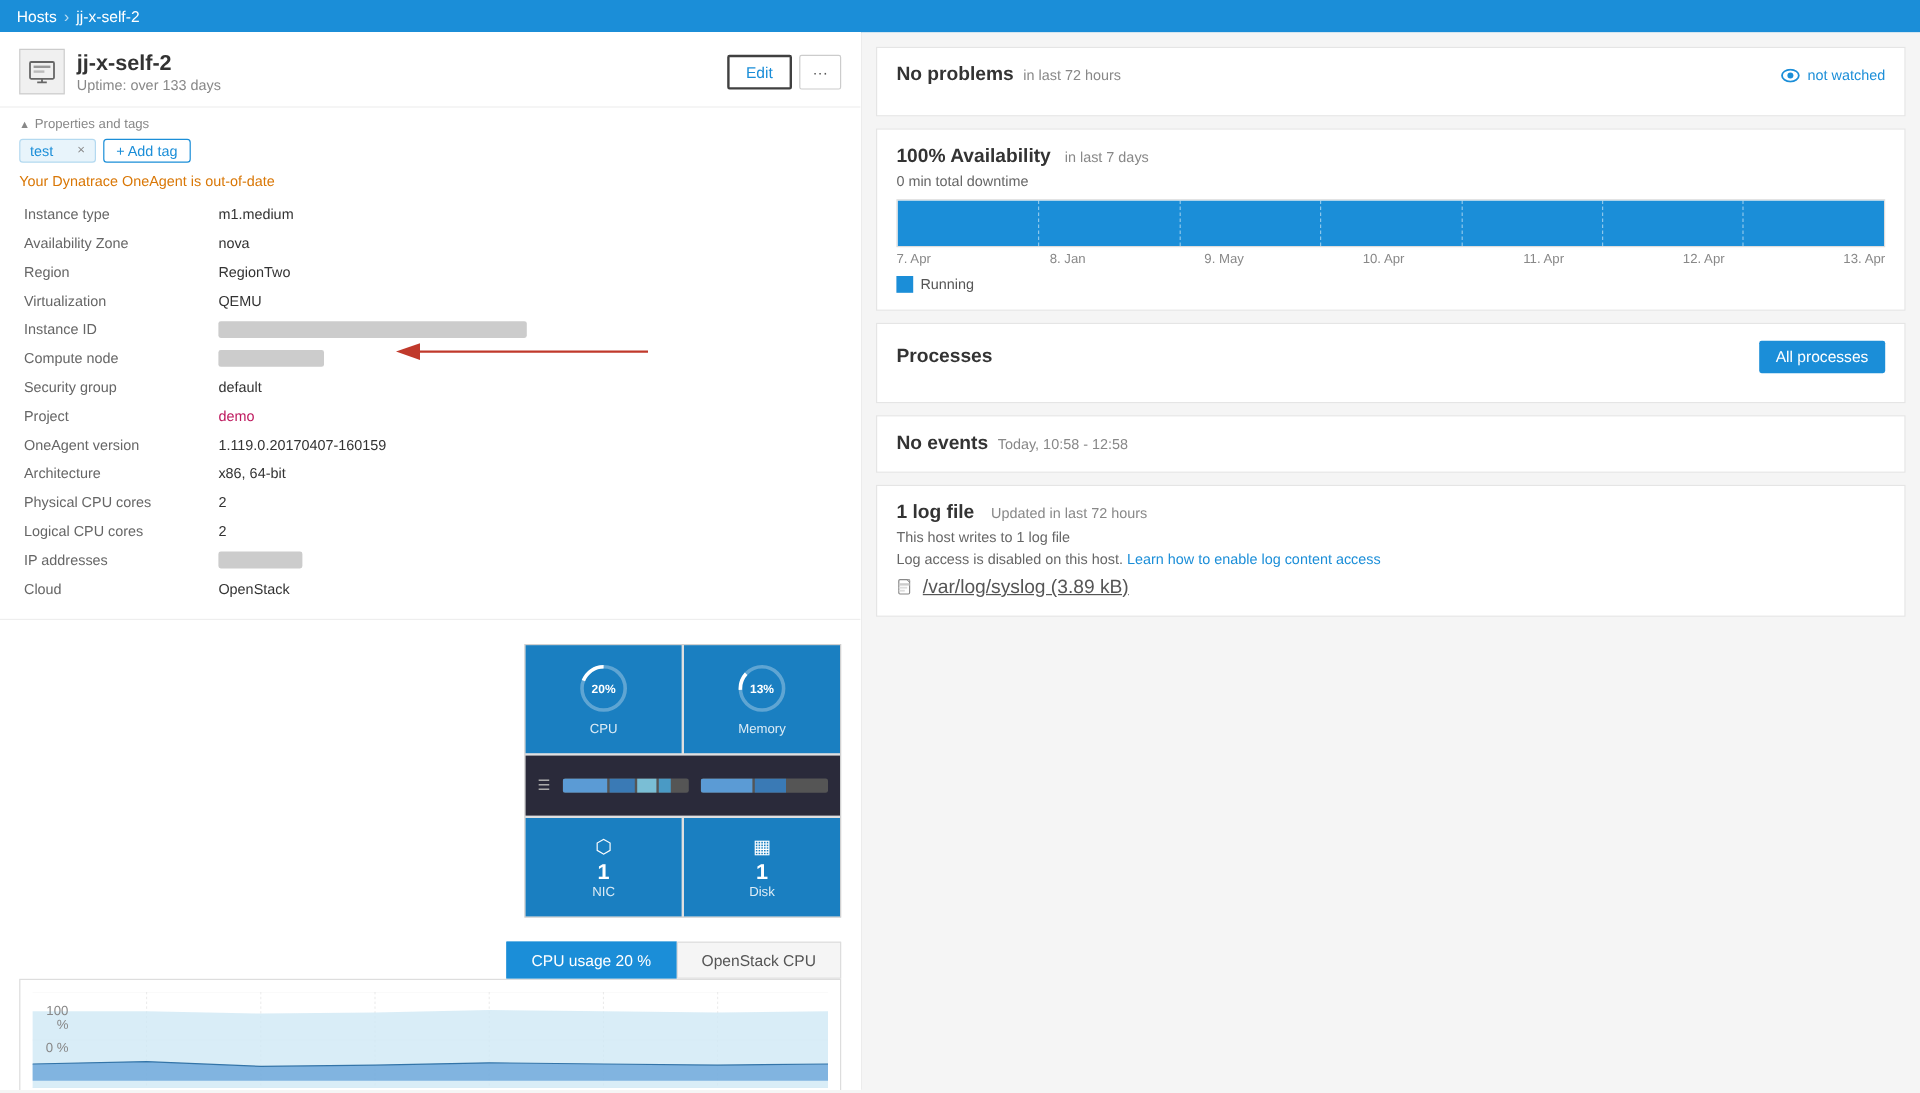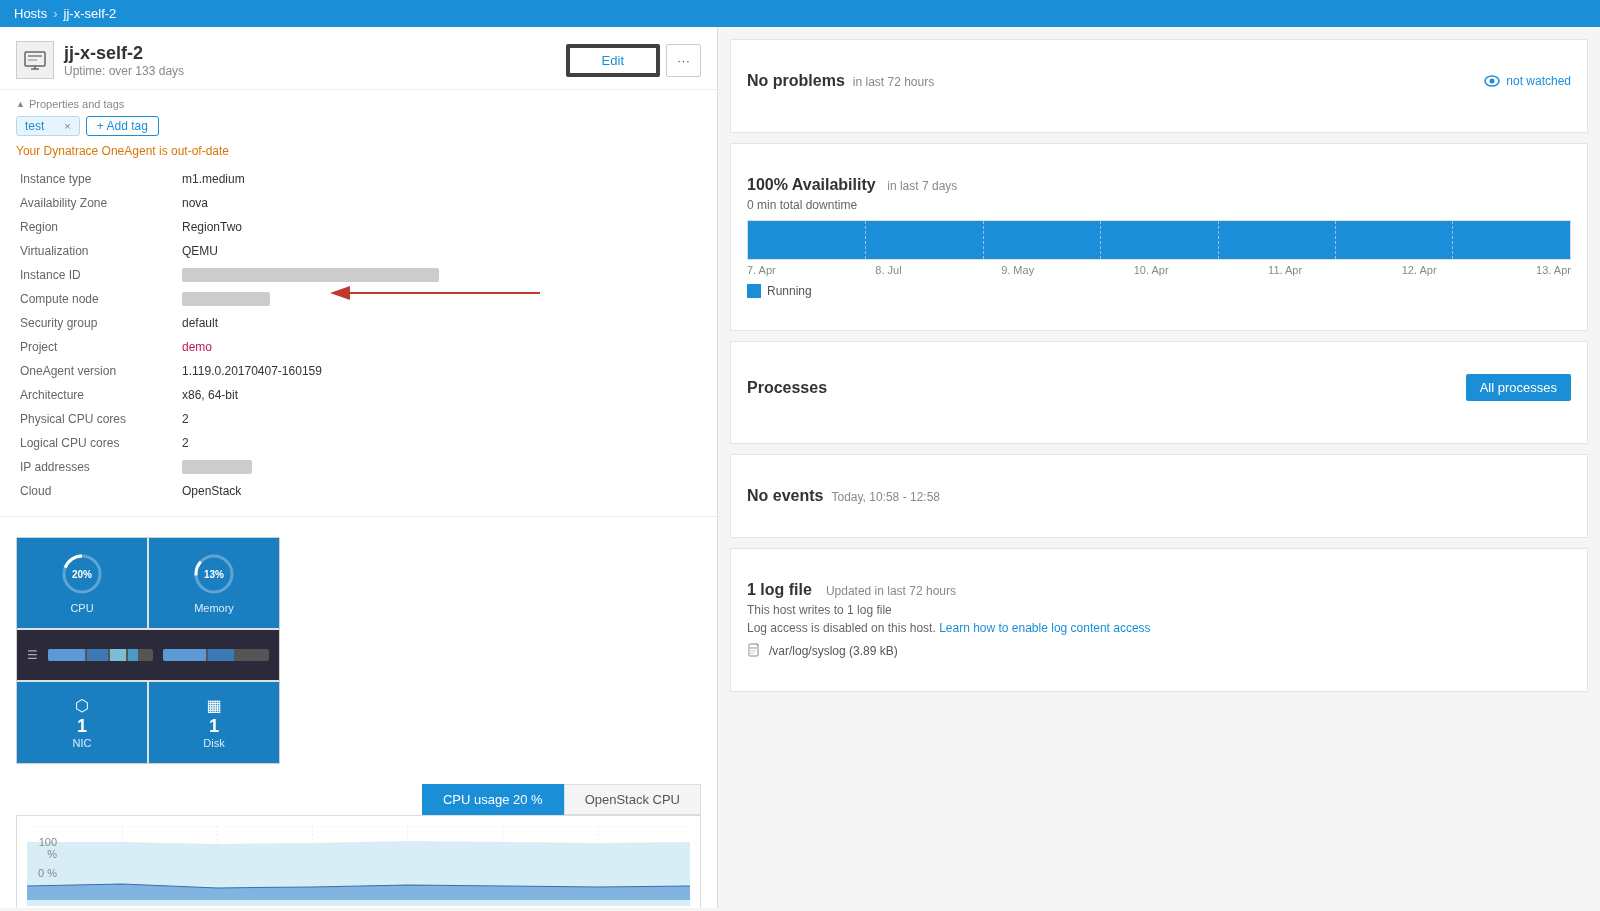--- a/index.html
+++ b/index.html
@@ -74,24 +74,24 @@
     }
     .host-uptime {
       font-size: 12px;
       color: #888;
     }
     .host-actions {
       display: flex;
       gap: 6px;
     }
     .btn-edit {
-      border: 4px solid #404040;
+      border: 2px solid #404040;
       color: #1b8ed8;
       background: white;
-      padding: 5px 32px;
+      padding: 5px 14px;
       cursor: pointer;
       font-size: 13px;
       border-radius: 2px;
     }
     .btn-more {
       border: 1px solid #ccc;
       background: white;
       color: #555;
       padding: 5px 10px;
       cursor: pointer;
@@ -178,21 +178,21 @@
     .prop-blurred {
       background: #ccc;
       color: transparent;
       border-radius: 2px;
       display: inline-block;
     }
 
     
     .resource-widgets {
       display: flex;
-      justify-content: flex-start;
+      justify-content: flex-end;
       padding: 20px 16px;
     }
     .widgets-grid {
       display: grid;
       grid-template-columns: repeat(2, 130px);
       grid-template-rows: auto auto auto;
       gap: 2px;
       background: #e0e0e0;
       border: 1px solid #d0d0d0;
     }
@@ -283,21 +283,21 @@
     }
     .chart-svg {
       width: 100%;
       height: 80px;
     }
 
     
     .rp-section {
       background: white;
       margin: 10px 12px;
-      padding: 32px 16px;
+      padding: 14px 16px;
       border: 1px solid #e5e5e5;
     }
     .rp-section:first-child { margin-top: 12px; }
 
     .rp-title {
       font-size: 16px;
       font-weight: 600;
       color: #333;
       display: inline;
     }
@@ -389,22 +389,23 @@
       gap: 6px;
       margin-bottom: 4px;
     }
     .log-sub { font-size: 12px; color: #666; margin-bottom: 4px; }
     .log-link { color: #1b8ed8; text-decoration: none; }
     .log-file-entry {
       display: flex;
       align-items: center;
       gap: 6px;
       color: #555;
-      font-size: 12px;
+      font-size: 16px;
       margin-top: 8px;
+      text-decoration: underline;
     }
   </style>
 </head>
 <body>
 
 <div class="breadcrumb">
   <a href="#">Hosts</a>
   <span class="breadcrumb-sep">›</span>
   <span class="breadcrumb-current">jj-x-self-2</span>
 </div>
@@ -627,21 +628,21 @@
         <div class="avail-bar-fill"></div>
         <div class="avail-bar-dashed" style="left:14.28%"></div>
         <div class="avail-bar-dashed" style="left:28.56%"></div>
         <div class="avail-bar-dashed" style="left:42.84%"></div>
         <div class="avail-bar-dashed" style="left:57.12%"></div>
         <div class="avail-bar-dashed" style="left:71.40%"></div>
         <div class="avail-bar-dashed" style="left:85.68%"></div>
       </div>
       <div class="avail-dates" id="avail-dates-container">
           <span>7. Apr</span>
-          <span>8. Jul</span>
+          <span>8. Jan</span>
           <span>9. May</span>
           <span>10. Apr</span>
           <span>11. Apr</span>
           <span>12. Apr</span>
           <span>13. Apr</span>
         </div>
       <div class="avail-legend">
         <span class="avail-legend-dot"></span>
         <span>Running</span>
       </div>

